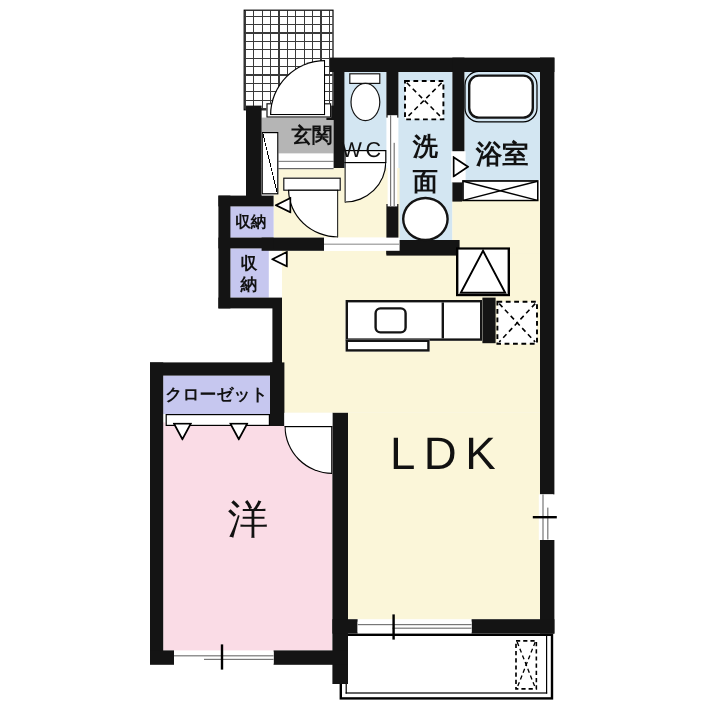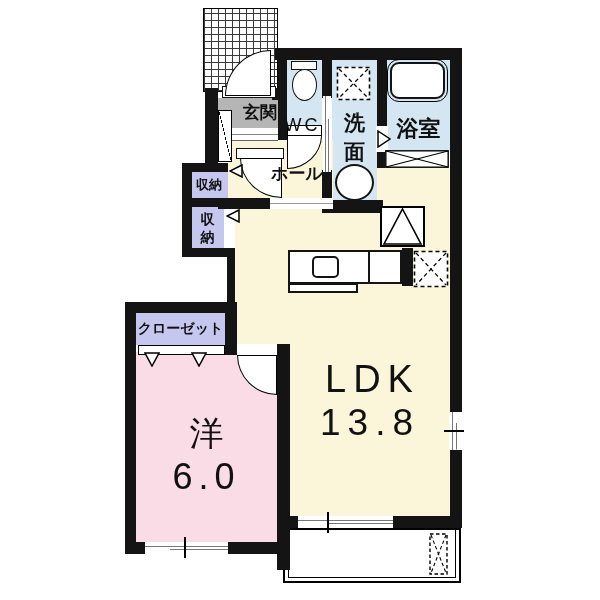--- a/index.html
+++ b/index.html
@@ -147,22 +147,19 @@
   <svg style="left:429px;top:533px;" width="19" height="42" viewBox="0 0 19 42">
       <rect x="1" y="1" width="17" height="40" fill="#fff" stroke="#000" stroke-width="1.4" stroke-dasharray="3.5 2.5"></rect>
       <line x1="2" y1="2" x2="17" y2="40" stroke="#000" stroke-width="1.1" stroke-dasharray="3.5 2.5"></line>
       <line x1="17" y1="2" x2="2" y2="40" stroke="#000" stroke-width="1.1" stroke-dasharray="3.5 2.5"></line>
     </svg>
 
   <div class="lbl" style="left:218px;top:102px;width:84px;font-size:17px;">玄関</div>
   <div class="lbl" style="left:283px;top:114px;width:39px;font-size:18px;letter-spacing:3px;font-weight:400;">WC</div>
   <div class="lbl" style="left:344px;top:108px;width:20px;font-size:21px;line-height:1.4;">洗面</div>
   <div class="lbl" style="left:387px;top:115px;width:63px;font-size:22px;">浴室</div>
-  <div class="lbl" style="left:257px;top:163px;width:80px;font-size:17px;">ホール</div>
   <div class="lbl" style="left:190px;top:177px;width:38px;font-size:13px;">収納</div>
   <div class="lbl" style="left:199px;top:210px;width:17px;font-size:14px;line-height:1.3;">収納</div>
   <div class="lbl" style="left:136px;top:320px;width:89px;font-size:14px;">クローゼット</div>
   <div class="lbl big" style="left:305px;top:356px;width:135px;font-size:38px;letter-spacing:7px;">LDK</div>
-  <div class="lbl big" style="left:300px;top:400px;width:140px;font-size:37px;letter-spacing:7px;">13.8</div>
   <div class="lbl big" style="left:136px;top:412px;width:141px;font-size:34px;">洋</div>
-  <div class="lbl big" style="left:136px;top:454px;width:141px;font-size:36px;letter-spacing:6px;">6.0</div>
 
 </div>
 
 </body></html>

